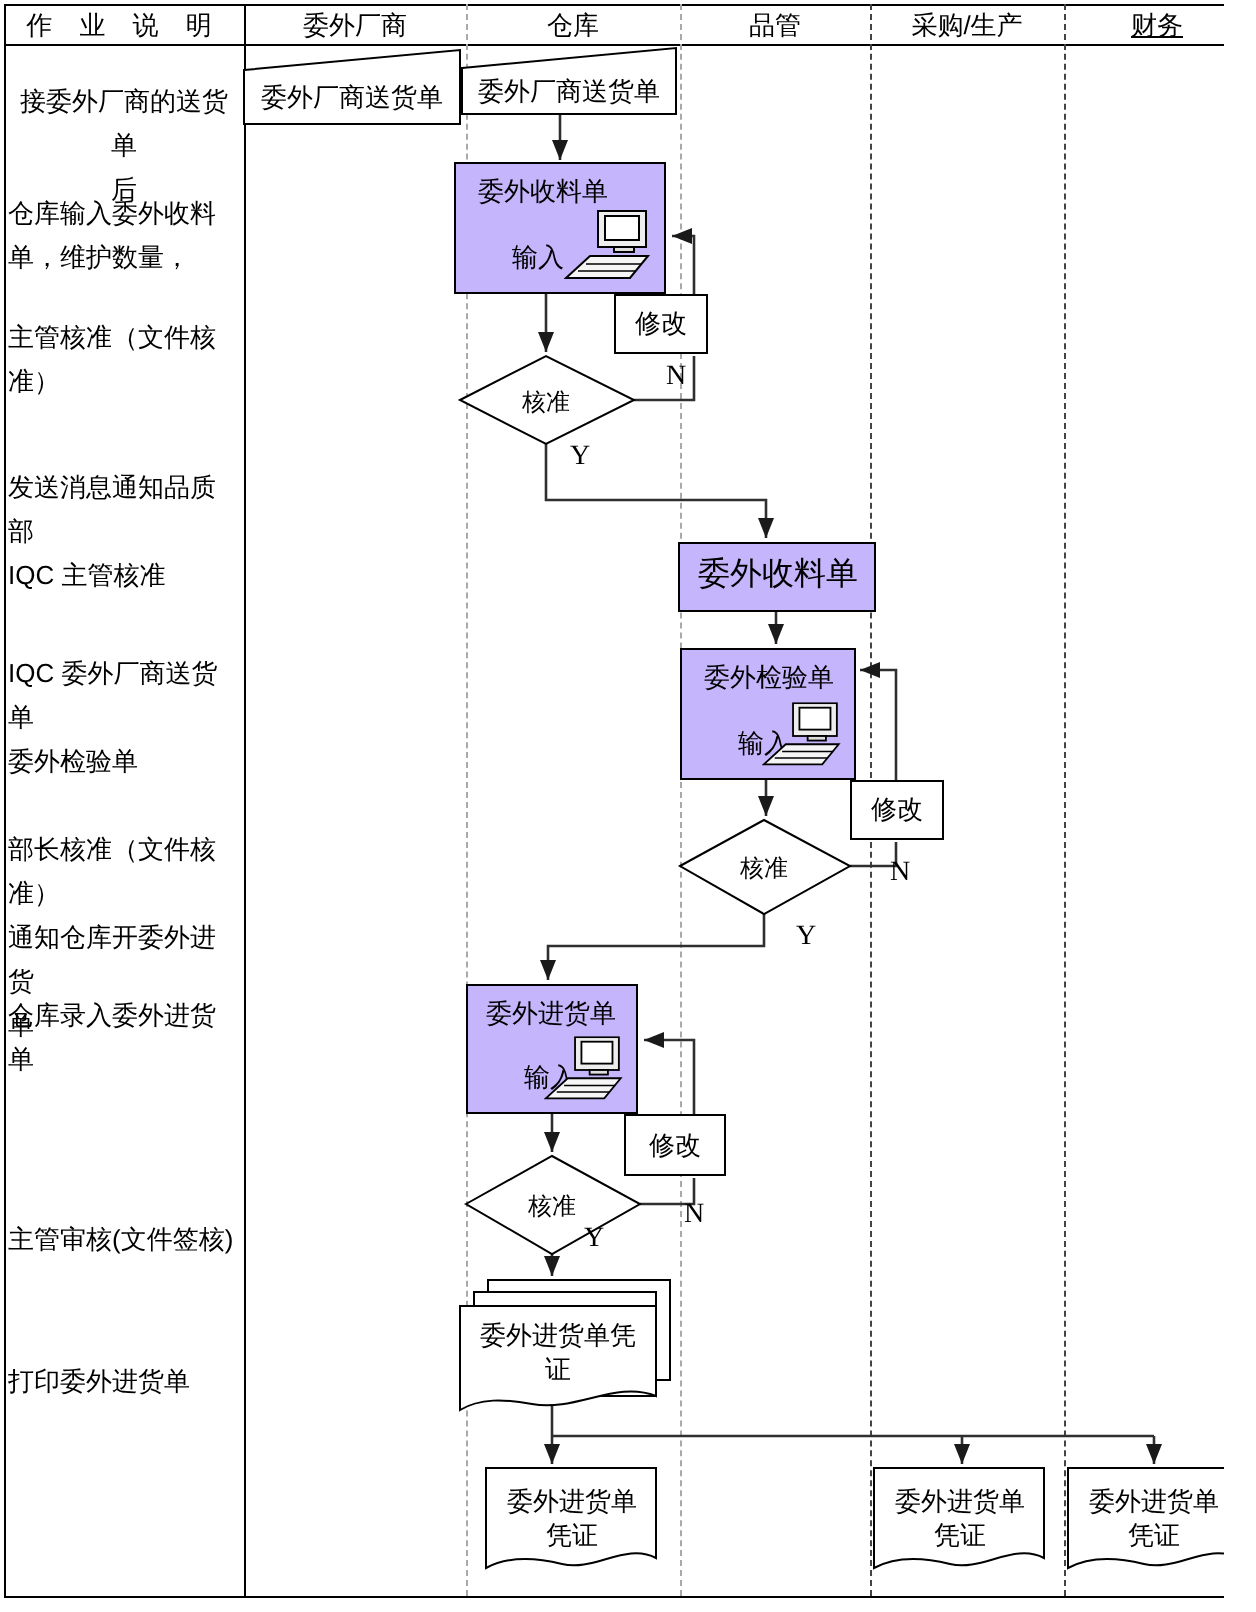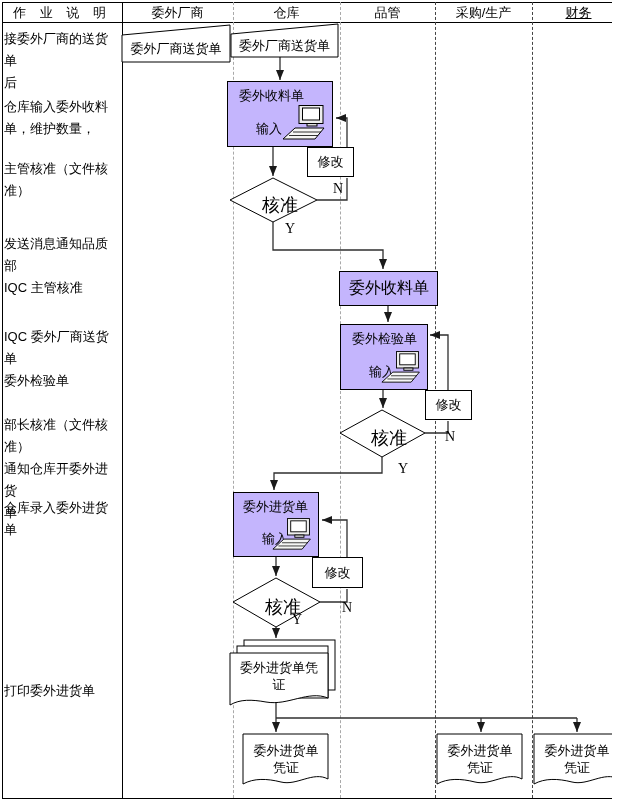--- a/index.html
+++ b/index.html
@@ -14,21 +14,21 @@
   .hcell{position:absolute;top:4px;height:17px;line-height:17px;text-align:center;font-size:13px;}
   .hcell.spread{letter-spacing:5px;}
   .ann{position:absolute;left:4px;width:116px;font-size:13px;line-height:22px;white-space:pre-line;z-index:4;}
   svg.overlay{position:absolute;left:0;top:0;z-index:2;}
   .pbox{position:absolute;background:#c4b5fd;border:1px solid #000;box-sizing:border-box;z-index:3;}
   .btitle{display:block;padding:5px 0 0 11px;font-size:13px;}
   .inlabel{position:absolute;left:9px;bottom:8px;font-size:13px;margin-left:19px;}
   .pcsvg{position:absolute;right:4px;bottom:4px;z-index:3;}
   .modbox{position:absolute;background:#fff;border:1px solid #000;box-sizing:border-box;
           text-align:center;font-size:13px;z-index:3;}
-  .dlabel{position:absolute;text-align:right;font-size:18px;z-index:3;}
+  .dlabel{position:absolute;text-align:center;font-size:12px;z-index:3;}
   .yn{position:absolute;font-family:"Liberation Serif","DejaVu Serif",serif;font-size:14px;z-index:3;}
   .shapetext{position:absolute;text-align:center;font-size:13px;z-index:3;white-space:pre-line;}
   .doctext{position:absolute;text-align:center;font-size:13px;line-height:17px;z-index:3;white-space:pre-line;}
 </style>
 </head>
 <body>
 
 <div id="stage">
 
   <div class="frame"></div>
@@ -39,33 +39,34 @@
   <div class="vdash dark" style="left:435px;"></div>
   <div class="vdash dark" style="left:532px;"></div>
 
   <div class="hcell spread" style="left:2px;width:120px;">作 业 说 明</div>
   <div class="hcell" style="left:122px;width:111px;">委外厂商</div>
   <div class="hcell" style="left:233px;width:107px;">仓库</div>
   <div class="hcell" style="left:340px;width:95px;">品管</div>
   <div class="hcell" style="left:435px;width:97px;">采购/生产</div>
   <div class="hcell" style="left:532px;width:93px;text-decoration:underline;">财务</div>
 
-  <div class="ann" style="top:28px;">接委外厂商的送货单
+  <div class="ann" style="top:40px;text-align:center;">接委外厂商的送货单
 后</div>
   <div class="ann" style="top:96px;">仓库输入委外收料
 单，维护数量，</div>
   <div class="ann" style="top:158px;">主管核准（文件核准）</div>
   <div class="ann" style="top:233px;">发送消息通知品质部
 IQC 主管核准</div>
   <div class="ann" style="top:326px;">IQC 委外厂商送货单
 委外检验单</div>
   <div class="ann" style="top:414px;">部长核准（文件核准）
 通知仓库开委外进货
 单</div>
   <div class="ann" style="top:497px;">仓库录入委外进货单</div>
+  <div class="ann" style="top:609px;">主管审核(文件签核)</div>
   <div class="ann" style="top:680px;">打印委外进货单</div>
 
   <svg class="overlay" width="628" height="806" viewBox="0 0 628 806">
     <defs>
       <marker id="arw" markerUnits="userSpaceOnUse" markerWidth="11" markerHeight="9" refX="10" refY="4" orient="auto">
         <path d="M0,0 L10,4 L0,8 Z" fill="#1a1a1a"></path>
       </marker>
       <symbol id="pc-icon" viewBox="0 0 46 37">
         <rect x="17" y="0.5" width="24" height="18" fill="#ededed" stroke="#000"></rect>
         <rect x="20.5" y="3" width="17" height="12" fill="#fff" stroke="#000"></rect>

